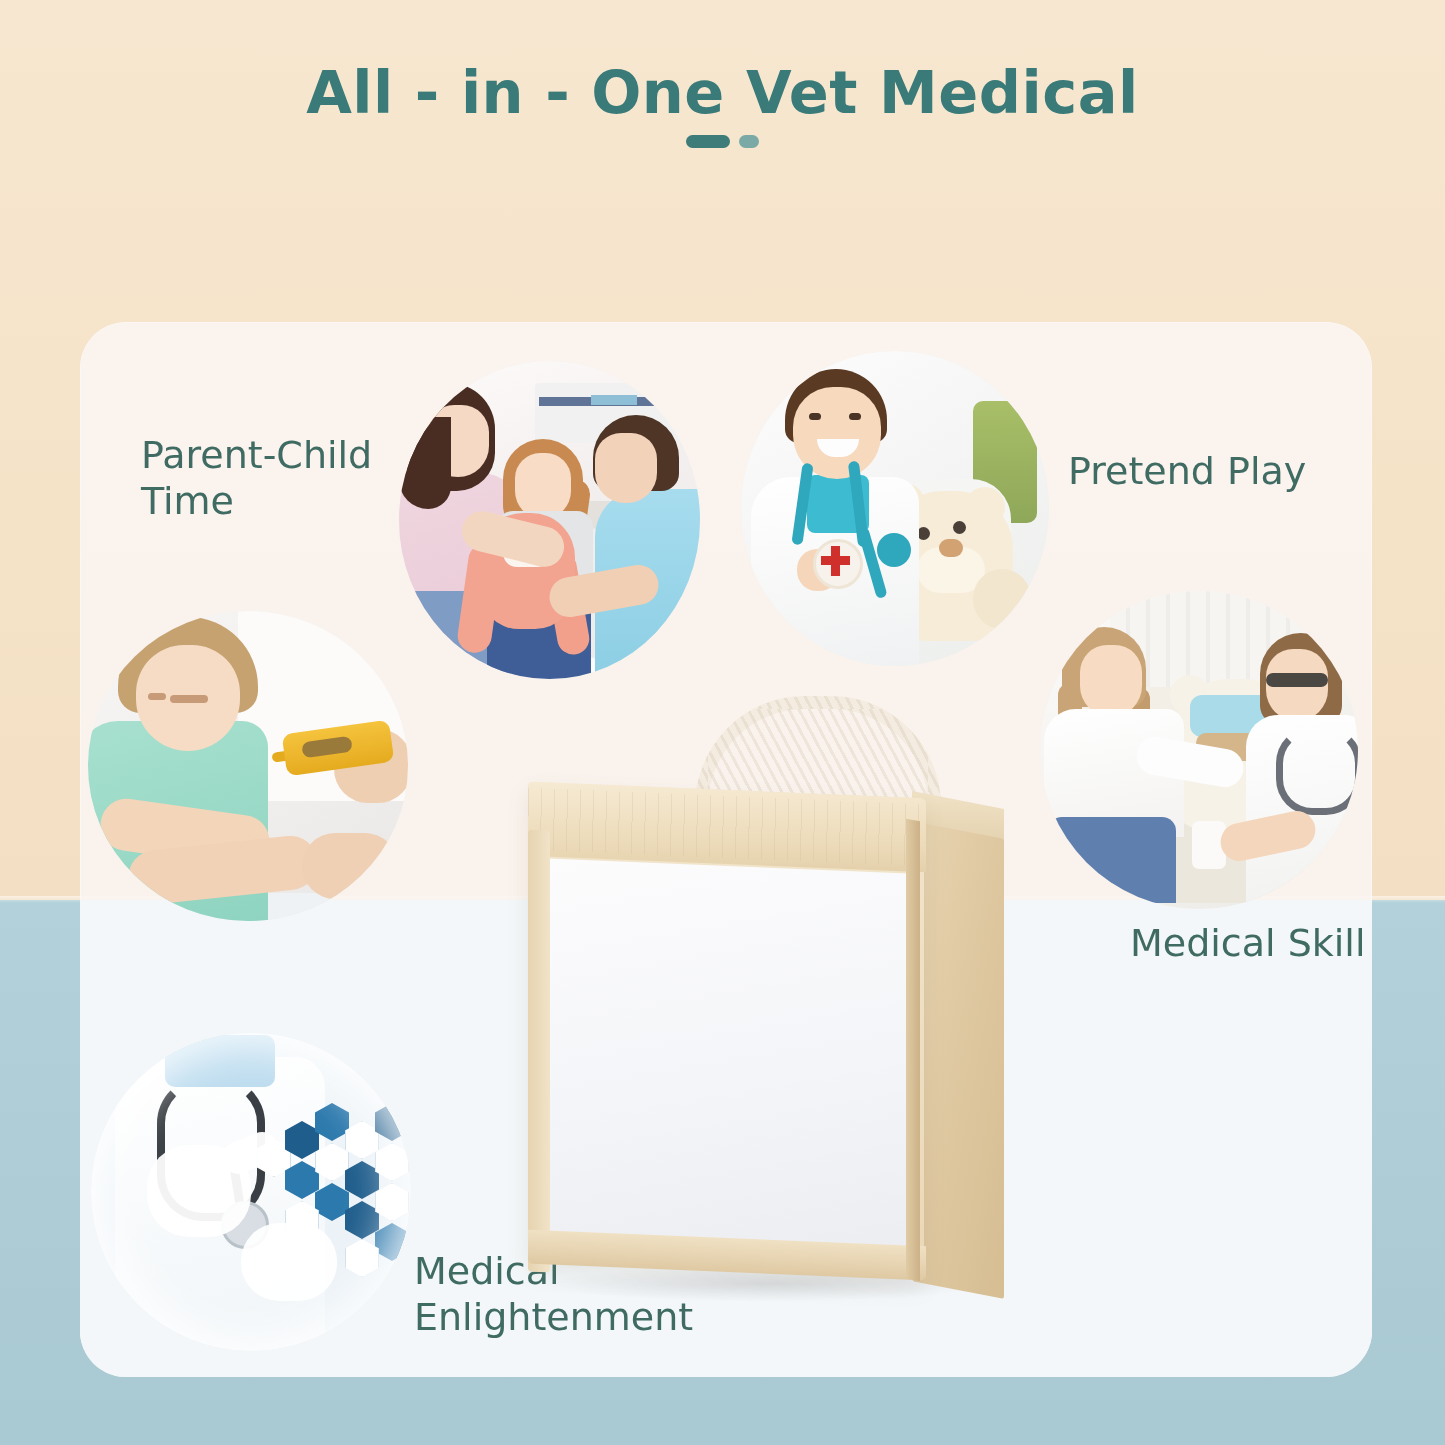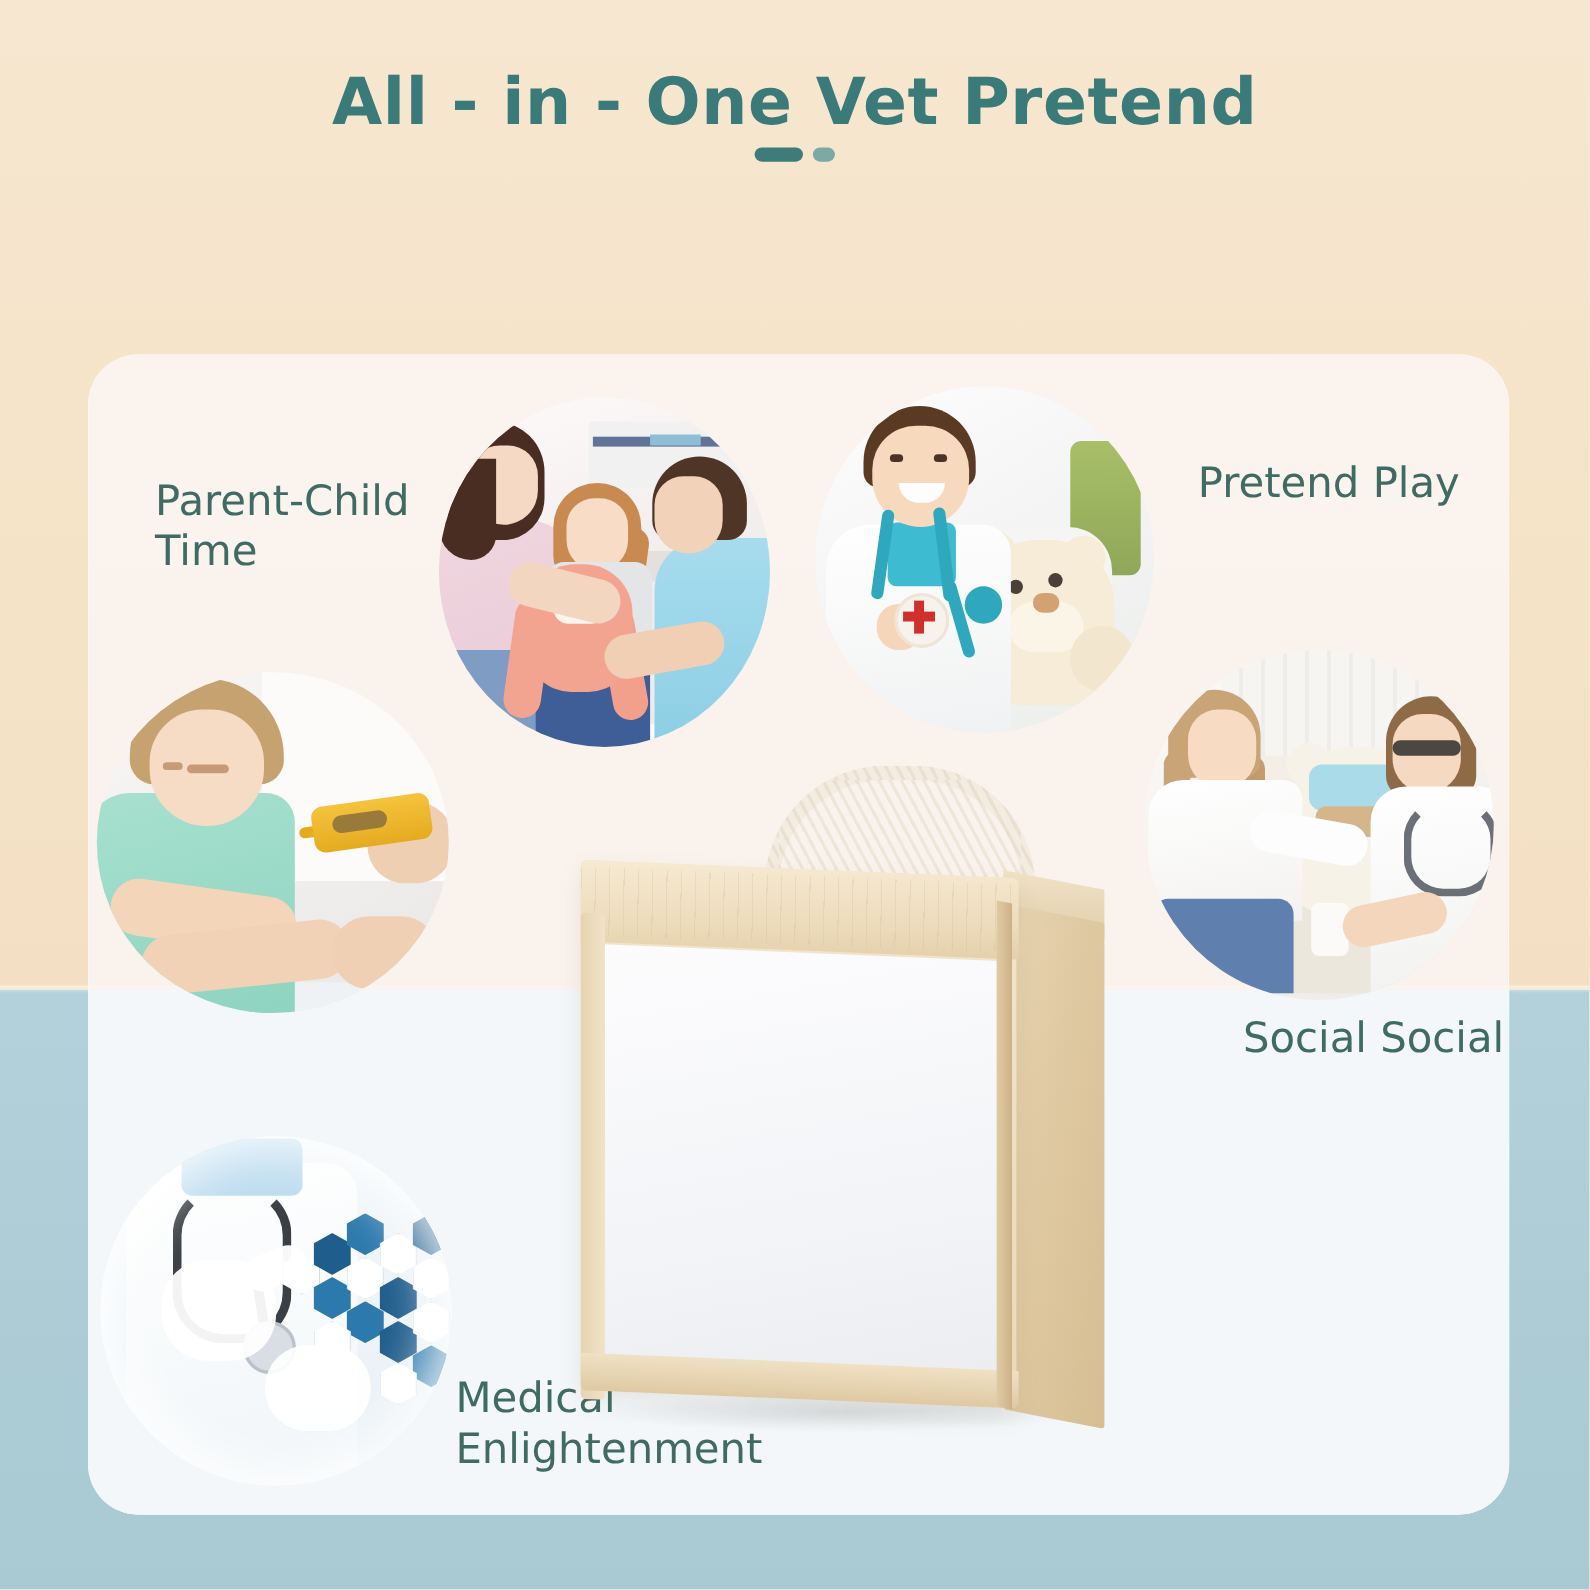--- a/index.html
+++ b/index.html
@@ -36,21 +36,21 @@
     border-radius:46px;background:rgba(250,245,243,.88);
     box-shadow:0 0 0 1px rgba(255,255,255,.35) inset;}
   .card-blue{position:absolute;left:80px;top:900px;width:1292px;height:477px;
     border-bottom-left-radius:46px;border-bottom-right-radius:46px;
     background:rgba(243,247,249,.90);overflow:hidden;}
 
   
   .label{position:absolute;color:#3f6b63;font-size:38px;line-height:1.22;
     font-family:"DejaVu Sans", sans-serif;white-space:pre-line;}
   .lbl-parent{left:141px;top:432px;width:260px;}
-  .lbl-pretend{left:1068px;top:416px;width:280px;text-align:center;}
+  .lbl-pretend{left:1068px;top:448px;width:280px;}
   .lbl-fear{left:100px;top:940px;width:340px;}
   .lbl-social{left:1130px;top:920px;width:260px;}
   .lbl-medical{left:414px;top:1248px;width:340px;}
 
   
   .ph{position:absolute;border-radius:50%;overflow:hidden;background:#f4f1ef;}
   .ph *{position:absolute;}
 
   
   .p1{left:399px;top:361px;width:301px;height:318px;}
@@ -282,21 +282,21 @@
 </style>
 </head>
 <body>
 
 <div class="stage">
 
   <div class="bg-wall"></div>
   <div class="bg-table"></div>
   <div class="bg-seam"></div>
 
-  <div class="title">All - in - One Vet Pretend</div>
+  <div class="title">All - in - One Vet Medical</div>
 
   <div class="deco">
     <i class="bar"></i><i class="dot"></i>
   </div>
 
 
   <div class="card"></div>
   <div class="card-blue"></div>
 
   <div class="ph p1">
@@ -397,21 +397,21 @@
       <i class="g1-jeans"></i>
       <i class="g1-arm"></i>
     <i class="g2-hair"></i>
       <i class="g2-face"></i>
       <i class="glasses"></i>
       <i class="g2-coat"></i>
       <i class="stetho"></i>
     <i class="bottle"></i>
       <i class="g2-arm"></i>
   </div>
-  <div class="label lbl-social">Social Social</div>
+  <div class="label lbl-social">Medical Skill</div>
 
   <div class="ph p5">
     <i class="room"></i>
       <i class="coat"></i>
       <i class="mask"></i>
     <i class="stetho"></i>
       <i class="stetho-tube"></i>
       <i class="chestpiece"></i>
     <i class="hexgrid">
       <i class="hex hx-out" style="left:0px;top:40px;"></i>

